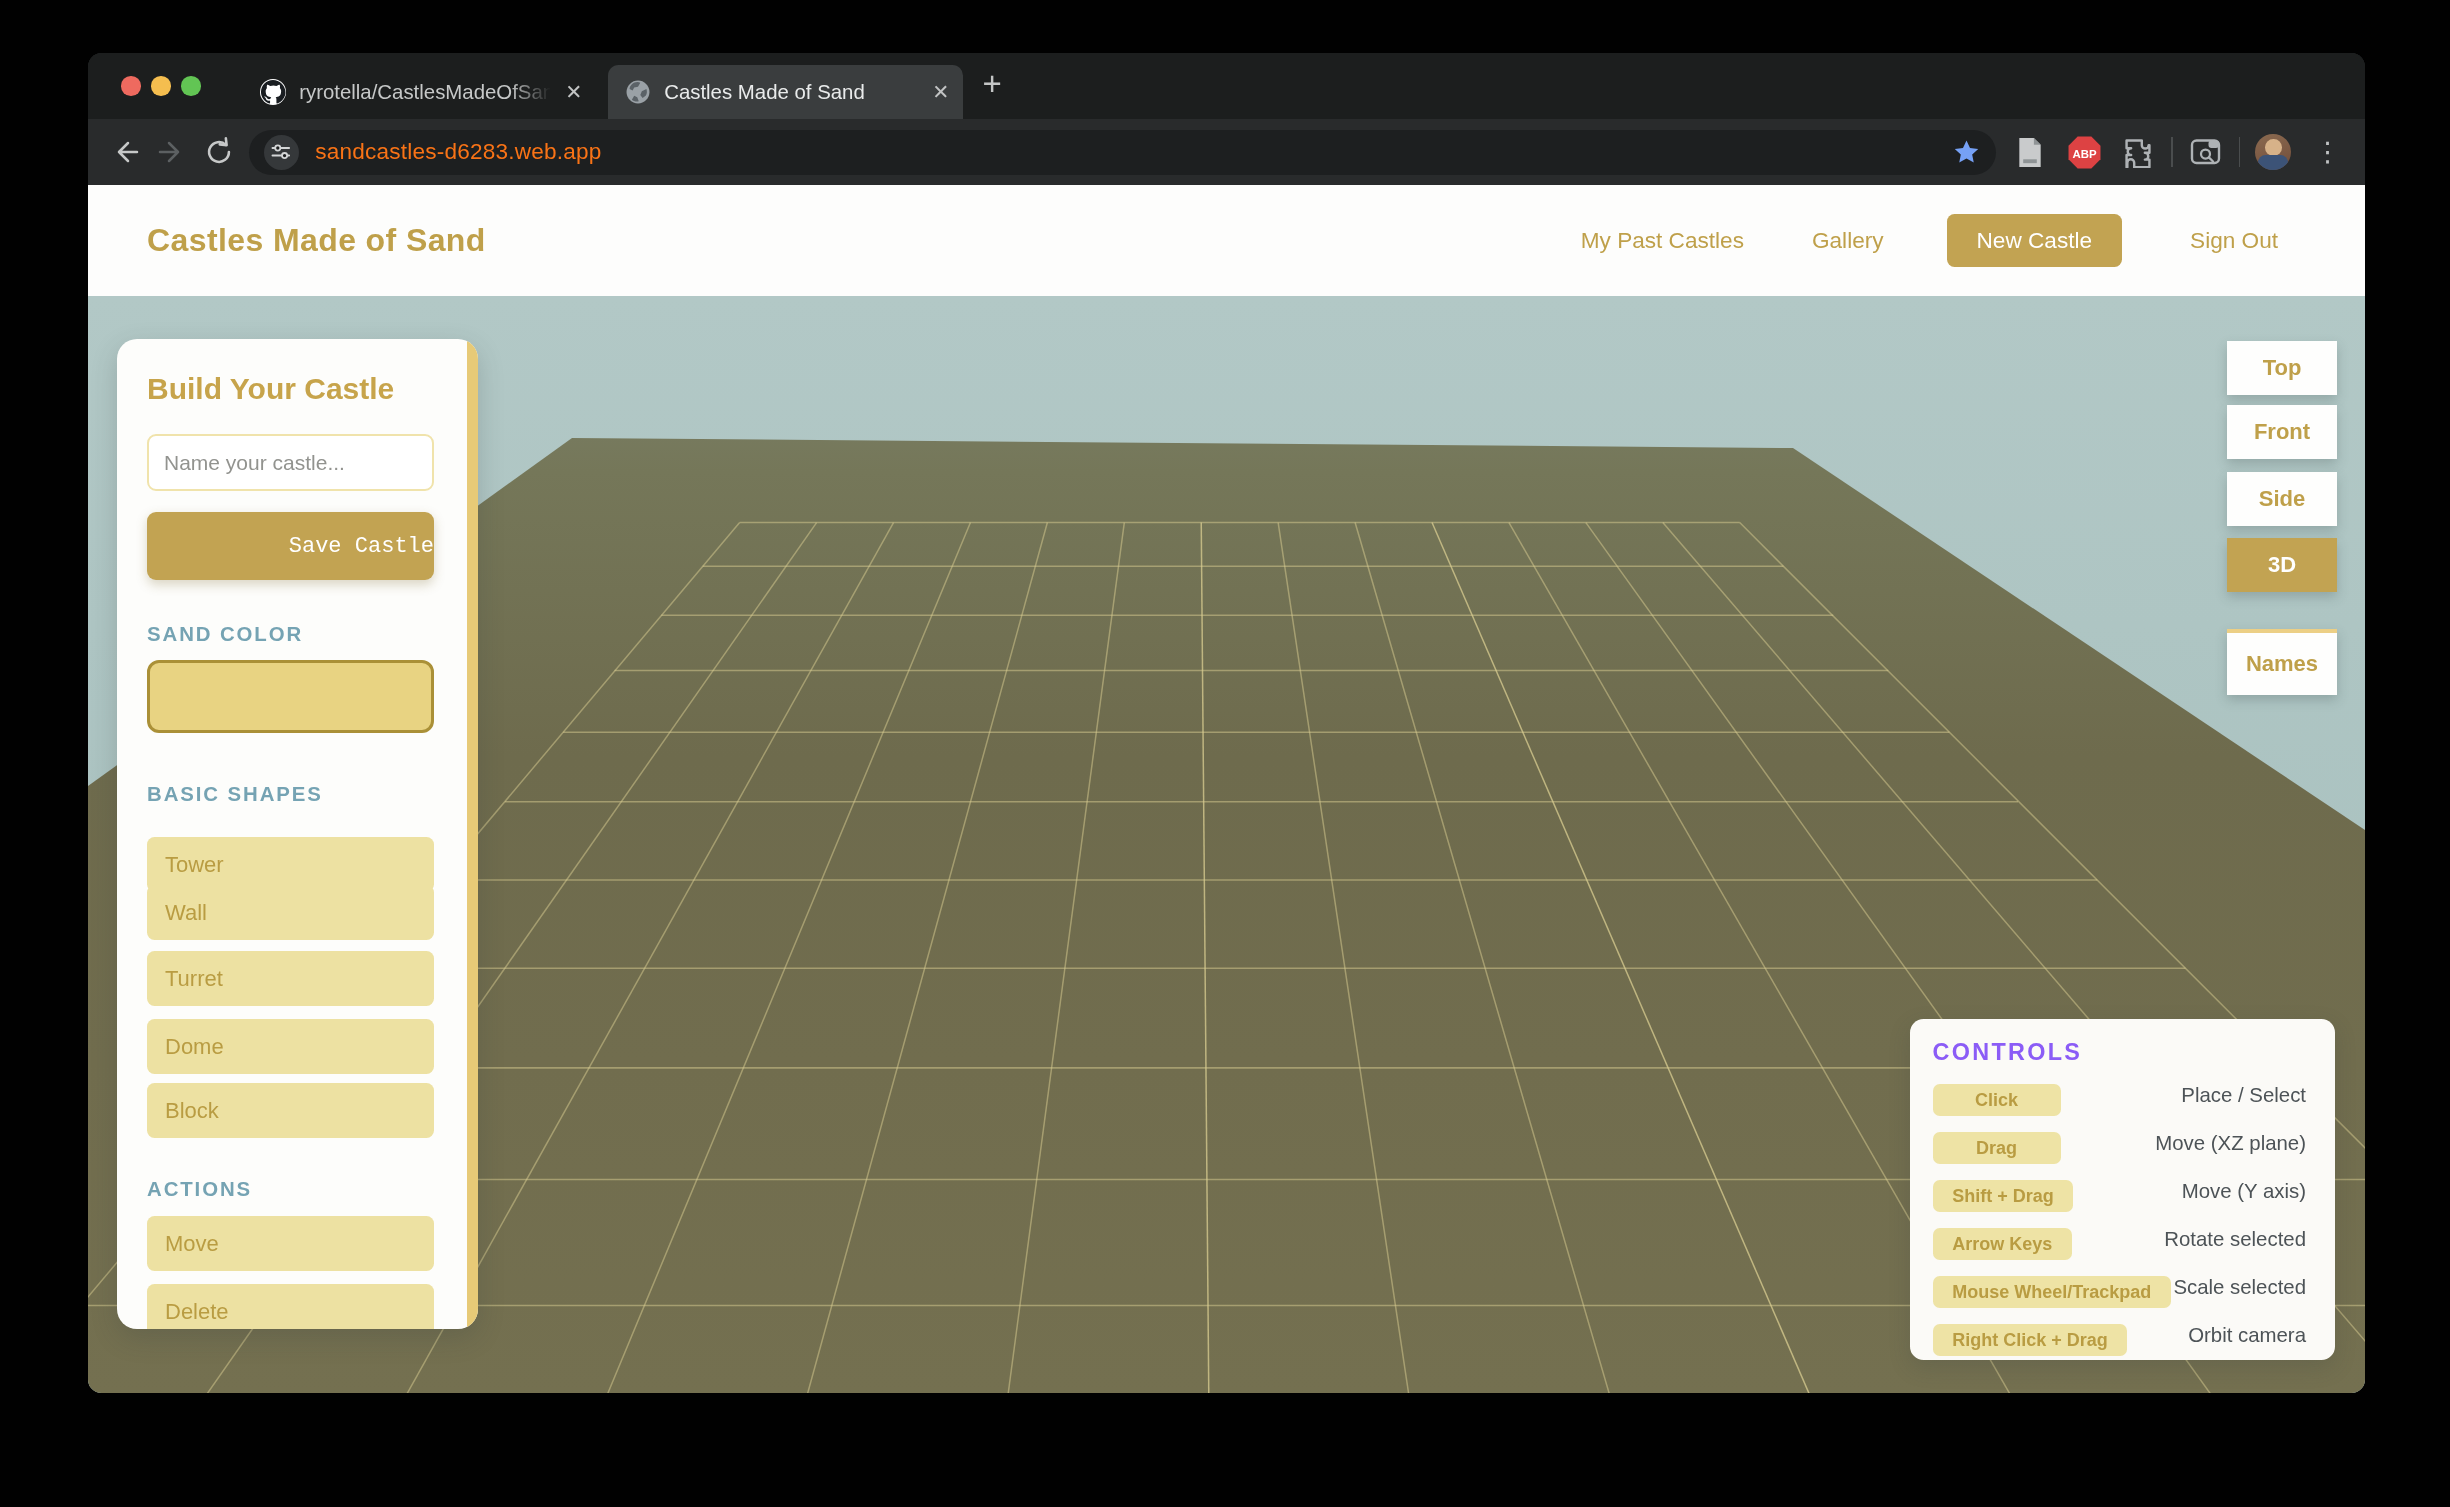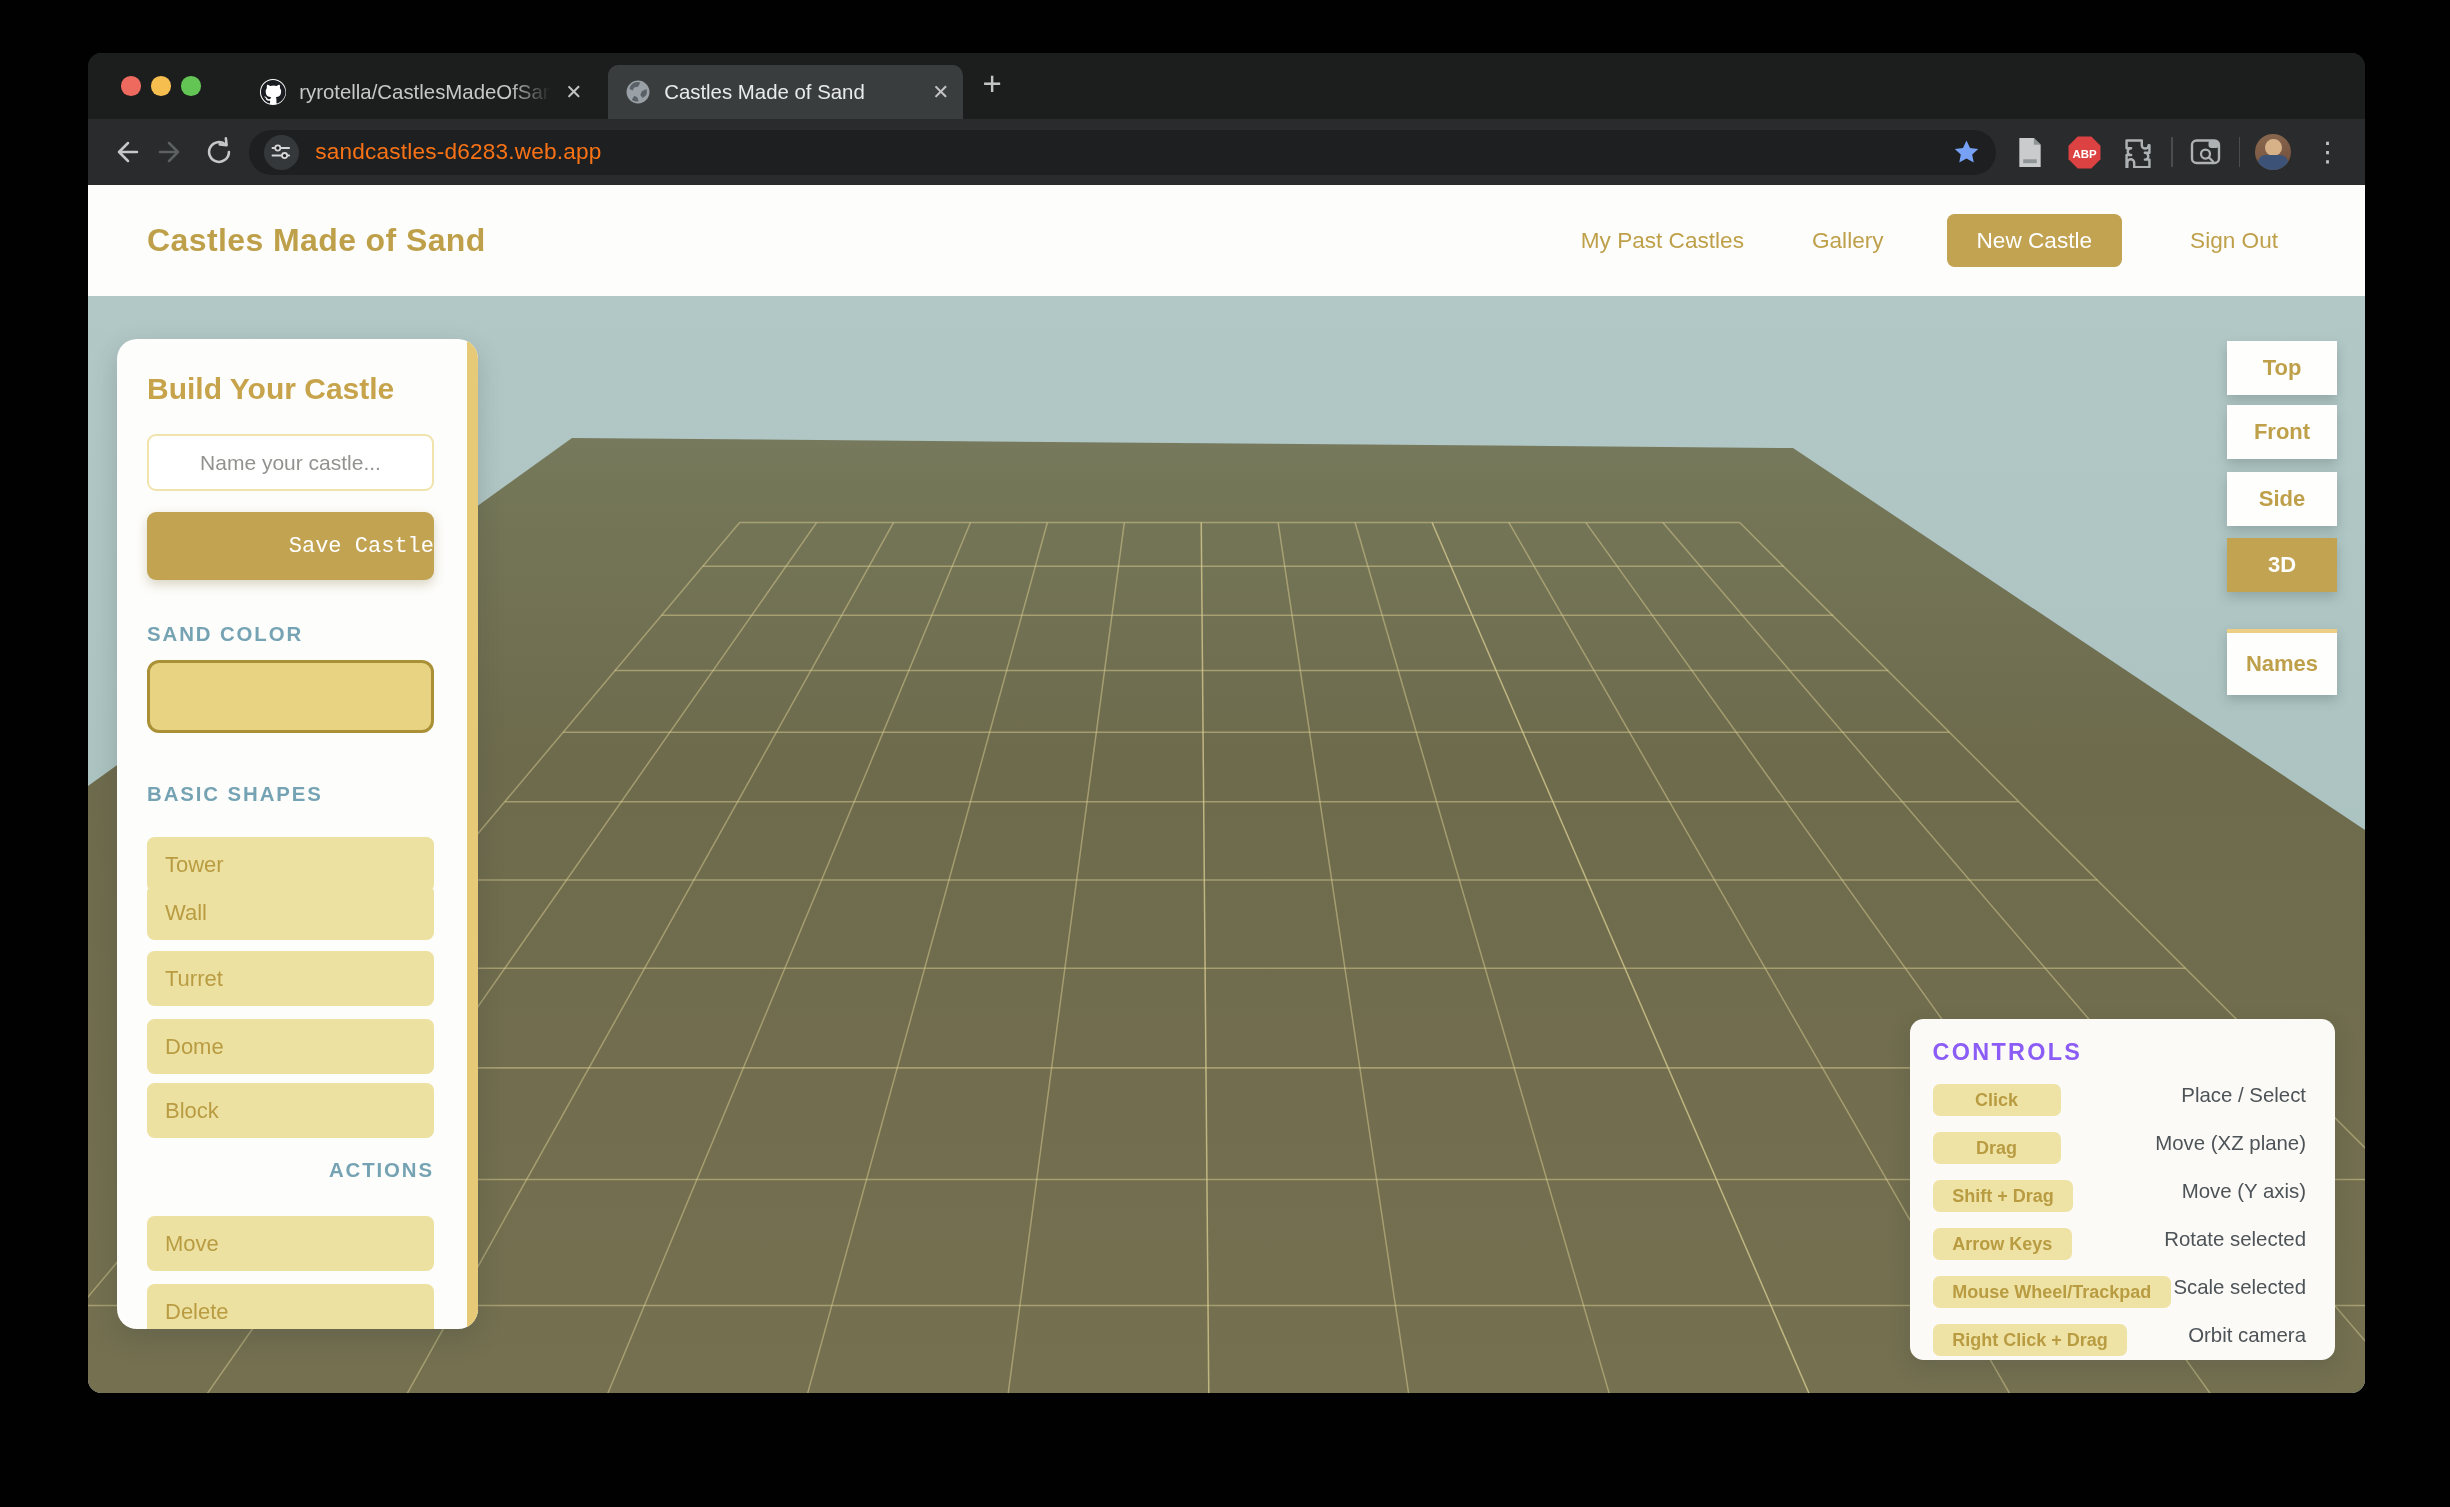--- a/index.html
+++ b/index.html
@@ -56,26 +56,26 @@
             background:linear-gradient(180deg,#7d8470 0%,#757759 16%,#6e6b4d 42%,#716d4e 70%,#747050 100%); }
   .gridsvg { position:absolute; inset:0; }
 
   
   .buildpanel { position:absolute; left:29px; top:43px; width:361px; height:990px; background:#fdfdfb;
                 border-radius:20px; overflow:hidden; box-shadow:0 9px 26px rgba(55,65,65,.22); }
   .goldstripe { position:absolute; right:0; top:0; width:11.3px; height:100%; background:#e7ca77; border-radius:0 12px 12px 0; }
   .bp-el { position:absolute; left:30px; width:287px; }
   .bp-title { top:33px; font-size:30px; font-weight:bold; color:#c7a44b; }
   .bp-input { top:95px; height:57px; border:2.3px solid #f0e3ab; border-radius:9px; background:#fff;
-              font-size:21px; color:#555; padding:16px 15px; font-family:"Liberation Sans",sans-serif; outline:none;text-align:center; }
+              font-size:21px; color:#555; padding:16px 15px; font-family:"Liberation Sans",sans-serif; outline:none; }
   .bp-input::placeholder { color:#92938f; }
   .bp-save { top:173px; height:68px; background:#c2a352; border:none; border-radius:9px; color:#fff;
              font-size:22px; font-family:Liberation Mono, monospace; box-shadow:0 4.5px 10.6px rgba(120,100,40,.25);text-align:right; }
   .bp-label { font-size:20.4px; font-weight:bold; color:#75a3b3; letter-spacing:1.9px; }
-  .lbl-sand { top:284px; } .lbl-shapes { top:444px; } .lbl-actions { top:820px;text-align:right; }
+  .lbl-sand { top:284px; } .lbl-shapes { top:444px; } .lbl-actions { top:839px; }
   .bp-swatch { top:321px; height:73px; background:#e8d382; border:3.8px solid #aa9037; border-radius:12px; }
   .pillbtn { height:55px; background:#ede1a2; border:none; border-radius:7.5px; color:#b99c42;
              font-size:22px; text-align:left; padding-left:18px; font-family:"Liberation Sans",sans-serif; }
   .shape0{top:498px;} .shape1{top:546px;} .shape2{top:612px;} .shape3{top:680px;} .shape4{top:744px;}
   .action0{top:877px;} .action1{top:945px;}
 
   
   .viewbtn { position:absolute; left:2139px; width:110px; height:54px; background:#fefefd; border:none;
              border-radius:0; color:#bfa04a; font-size:22px; font-weight:bold;
              font-family:"Liberation Sans",sans-serif; box-shadow:0 4.5px 10.6px rgba(60,75,75,.25); }

